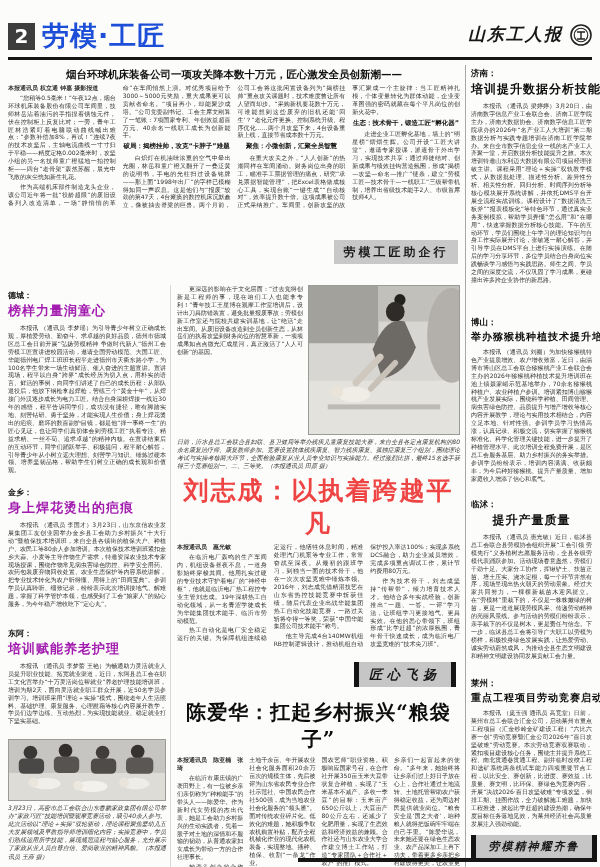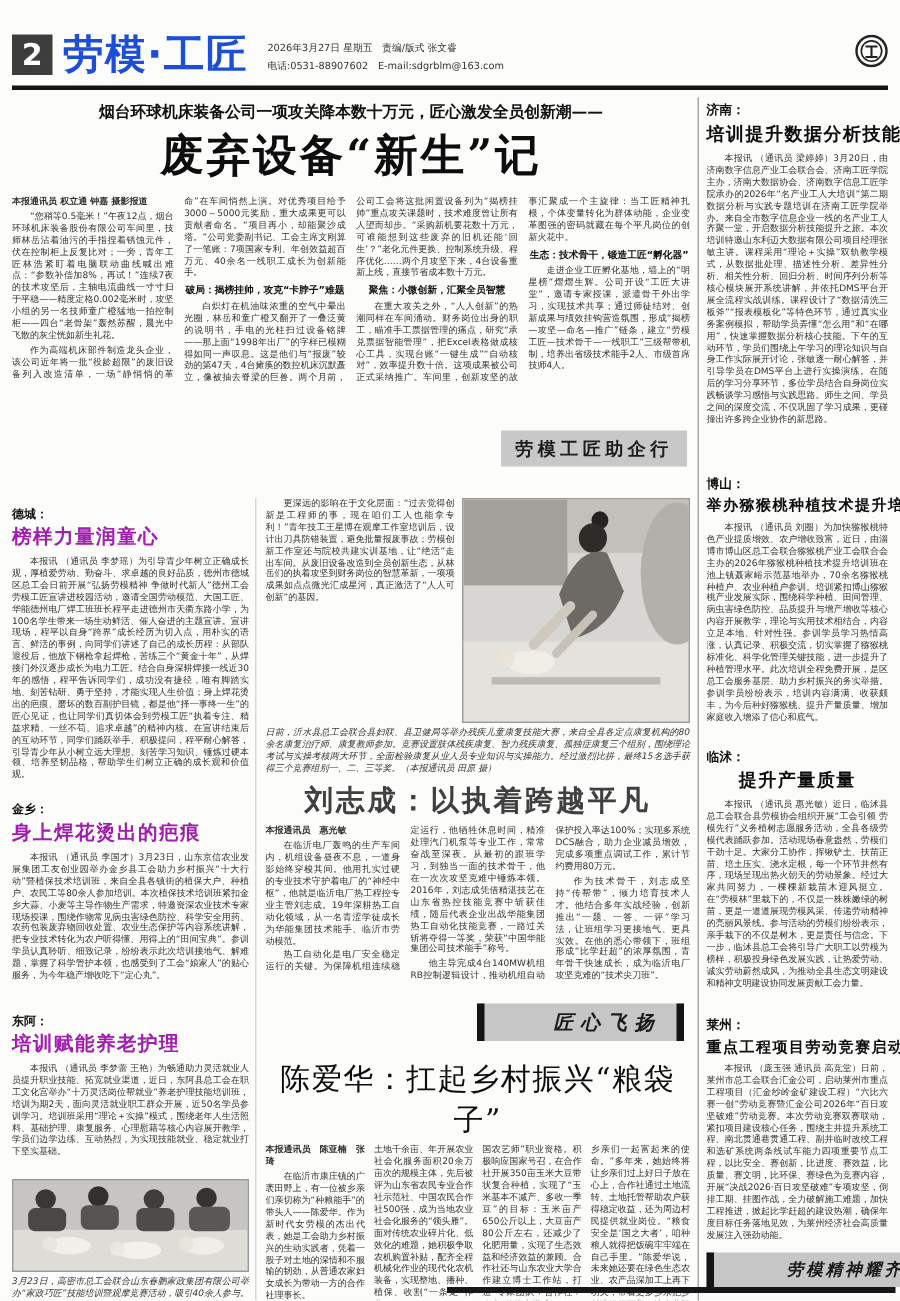--- a/index.html
+++ b/index.html
@@ -48,70 +48,66 @@
   .h158{height:158px;} .h102{height:102px;} .h72{height:72px;}
   .photo{background:#cfcdc9;border:1px solid #9a9a98;box-sizing:border-box;}
   .rail-photo{width:100%;height:62px;margin-top:5px;}
   .caption{font-size:6px;font-style:italic;line-height:1.35;text-align:justify;color:#333;margin:3px 0 0;}
   
   .photo-row{display:flex;gap:5px;}
   .cont-text{flex:0 0 126px;width:126px;height:150px;overflow:hidden;}
   .photo-main{flex:1;height:150px;}
   
   .liu{position:relative;margin-top:4px;}
-  .liu h2{font-size:19px;font-weight:900;text-align:center;letter-spacing:2px;margin:4px 0 3px;
-          font-family:"DejaVu Serif","Liberation Serif",serif;color:#404040;}
+  .liu h2{font-size:25px;font-weight:900;text-align:center;letter-spacing:2px;margin:4px 0 3px;
+          font-family:"DejaVu Serif","Liberation Serif",serif;color:#ef4444;}
   .liu-cols{column-count:3;height:148px;}
   .stamp{background:#c6c6c6;border-left:5px solid #141414;border-right:5px solid #141414;
          font-family:"DejaVu Serif","Liberation Serif",serif;font-style:italic;font-weight:bold;
-         display:flex;align-items:center;justify-content:center;color:#1a1a1a;padding-left:36px;}
+         display:flex;align-items:center;justify-content:center;color:#1a1a1a;}
   .stamp-jx{position:absolute;right:4px;bottom:4px;width:92px;height:25px;font-size:13px;letter-spacing:5px;}
-  .chen h2{font-size:20px;font-weight:400;text-align:center;letter-spacing:1px;margin:8px 0 3px;
+  .chen h2{font-size:20px;font-weight:700;text-align:center;letter-spacing:1px;margin:8px 0 3px;
            font-family:"DejaVu Serif","Liberation Serif",serif;color:#0d0d0d;}
   .chen-cols{column-count:4;column-gap:6px;height:150px;}
   
   .rc-sec .loc{font-size:8.5px;font-weight:bold;margin:3px 0 1px;color:#111;}
   .rc-sec h3{font-size:12px;font-weight:900;text-align:center;margin:1px 0 4px;letter-spacing:1px;
              font-family:"DejaVu Serif","Liberation Serif",serif;color:#0d0d0d;white-space:nowrap;}
   .rc-sec h3.small{font-size:10px;}
   .rh212{height:212px;} .rh148{height:148px;} .rh142{height:142px;} .rh118{height:118px;}
   .stamp-lm{width:116px;height:23px;font-size:11px;letter-spacing:2px;margin:8px 0 0 auto;text-align:center;}
   .bottom-bar{position:absolute;left:298px;right:3px;bottom:5px;height:4px;background:#161616;}
 </style>
 </head>
 <body>
 
 <div class="page">
 
   <div class="hdr">
     <div class="hdr-left">
       <div class="pagenum">2</div>
       <div class="sec-title">劳模·工匠</div>
-      <div class="meta">
-        <div>2026年3月27日 星期五　责编/版式 张文睿</div>
-        <div>电话:0531-88907602　E-mail:sdgrblm@163.com</div>
-      </div>
     </div>
     <div class="hdr-right">
+      <div class="masthead">山东工人报</div>
       <svg width="22" height="22" viewBox="0 0 22 22">
         <circle cx="11" cy="11" r="10" fill="none" stroke="#222" stroke-width="1.6"></circle>
         <circle cx="11" cy="11" r="6.8" fill="none" stroke="#222" stroke-width="1.1"></circle>
         <path d="M7,8 h8 M11,8 v7 M7,15 h8" stroke="#222" stroke-width="1.4" fill="none"></path>
       </svg>
     </div>
   </div>
   <div class="hdr-rule"></div>
 
   <div class="content">
 
     <div class="main-col">
 
       <section class="feature">
         <div class="kicker">烟台环球机床装备公司一项攻关降本数十万元，匠心激发全员创新潮——</div>
-        <h1 class="f-title">废弃设备“新生”记</h1>
         <div class="b6 cols f-cols">
           <p class="byline noind">本报通讯员 权立通 钟嘉 摄影报道</p>
           <p>“您稍等0.5毫米！”午夜12点，烟台环球机床装备股份有限公司车间里，技师林岳沾着油污的手指捏着锈蚀元件，伏在控制柜上反复比对；一旁，青年工匠林浩紧盯着电脑联动曲线喊出难点：“参数补偿加8%，再试！”连续7夜的技术攻坚后，主轴电流曲线一寸寸归于平稳——精度定格0.002毫米时，攻坚小组的另一名技师童广橙猛地一拍控制柜——四台“老骨架”轰然苏醒，晨光中飞散的灰尘恍如新生礼花。</p>
           <p>作为高端机床部件制造龙头企业，该公司近年将一批“役龄超限”的废旧设备列入改造清单，一场“静悄悄的革命”在车间悄然上演。对优秀项目给予3000～5000元奖励，重大成果更可以贡献者命名。“项目再小，却能聚沙成塔。”公司党委副书记、工会主席文刚算了一笔账：7项国家专利、年创效益超百万元、40余名一线职工成长为创新能手。</p>
           <div class="subhead">破局：揭榜挂帅，攻克“卡脖子”难题</div>
           <p>白炽灯在机油味浓重的空气中晕出光圈，林岳和童广橙又翻开了一叠泛黄的说明书，手电的光柱扫过设备铭牌——那上面“1998年出厂”的字样已模糊得如同一声叹息。这是他们与“报废”较劲的第47天，4台瘫痪的数控机床沉默矗立，像被抽去脊梁的巨兽。两个月前，公司工会将这批闲置设备列为“揭榜挂帅”重点攻关课题时，技术难度曾让所有人望而却步。“采购新机要花数十万元，可谁能想到这些废弃的旧机还能‘回生’？”老化元件更换、控制系统升级、程序优化……两个月攻坚下来，4台设备重新上线，直接节省成本数十万元。</p>
           <div class="subhead">聚焦：小微创新，汇聚全员智慧</div>
           <p>在重大攻关之外，“人人创新”的热潮同样在车间涌动。财务岗位出身的职工，瞄准手工票据管理的痛点，研究“承兑票据智能管理”，把Excel表格做成核心工具，实现台账“一键生成”“自动核对”，效率提升数十倍。这项成果被公司正式采纳推广。车间里，创新攻坚的故事汇聚成一个主旋律：当工匠精神扎根，个体变量转化为群体动能，企业变革图强的密码就藏在每个平凡岗位的创新火花中。</p>
           <div class="subhead">生态：技术骨干，锻造工匠“孵化器”</div>
           <p>走进企业工匠孵化基地，墙上的“明星榜”熠熠生辉。公司开设“工匠大讲堂”，邀请专家授课，派遣骨干外出学习，实现技术共享；通过师徒结对、创新成果与绩效挂钩营造氛围，形成“揭榜—攻坚—命名—推广”链条，建立“劳模工匠—技术骨干—一线职工”三级帮带机制，培养出省级技术能手2人、市级首席技师4人。</p>

